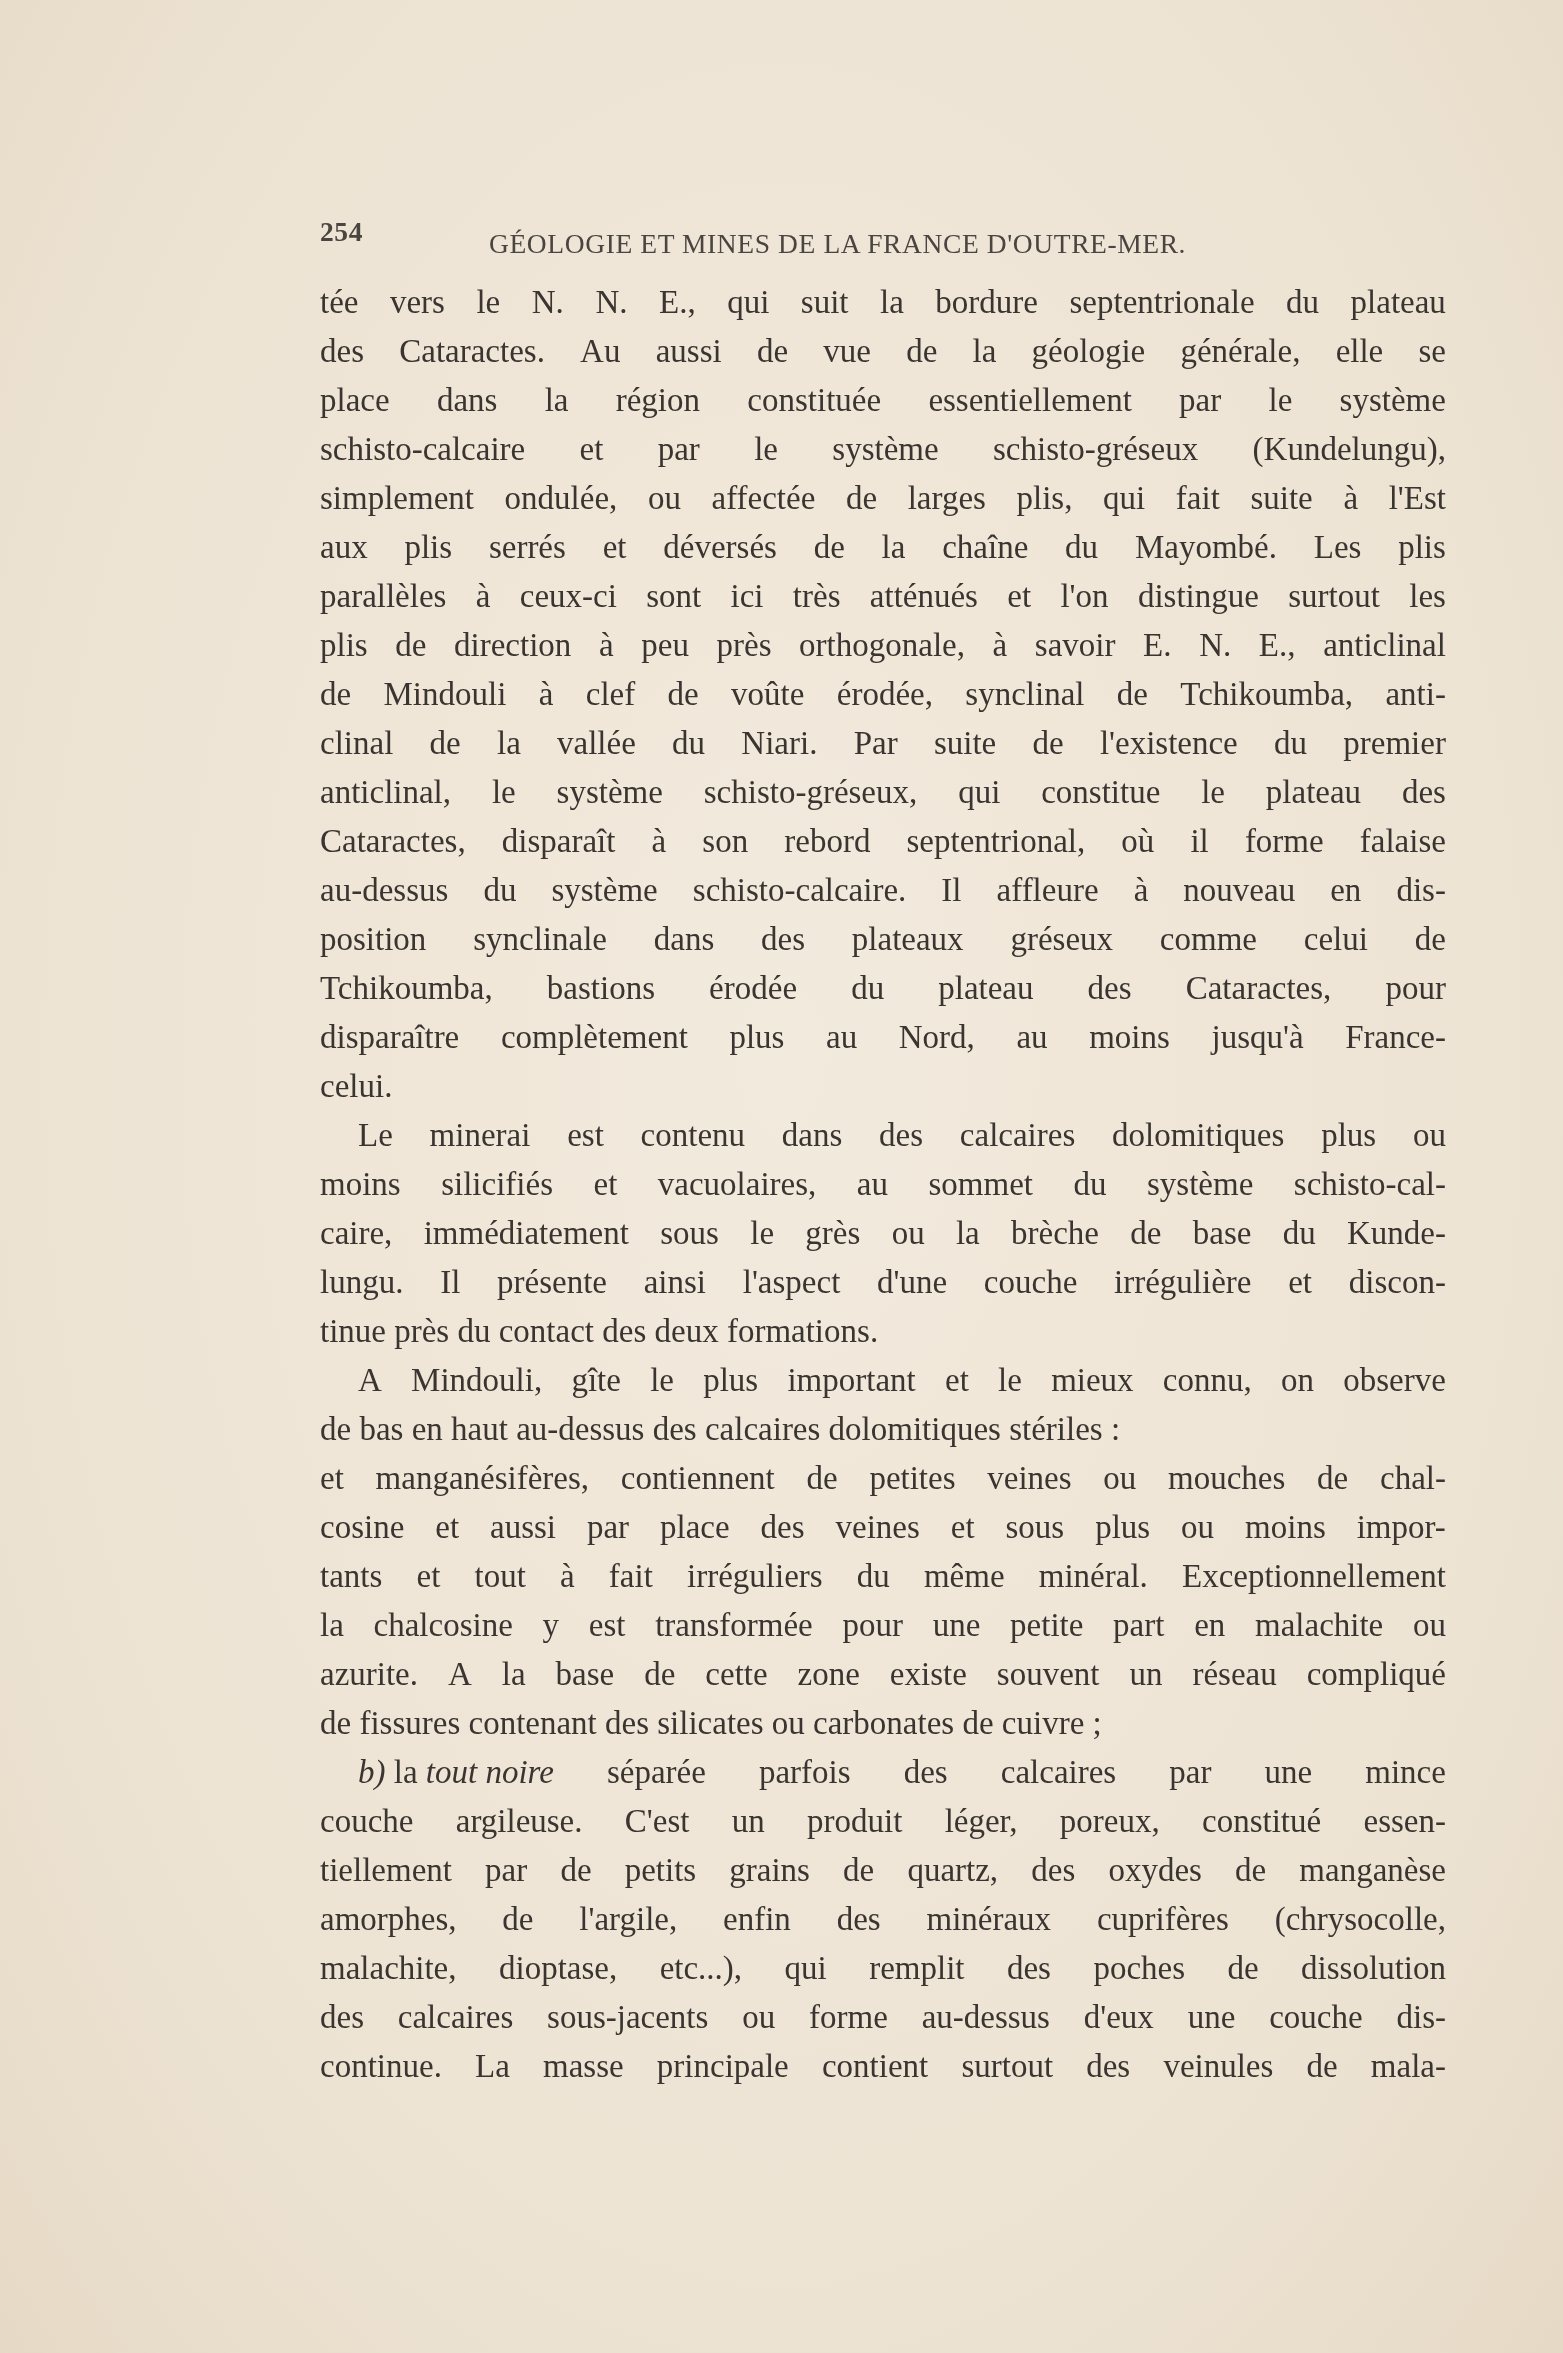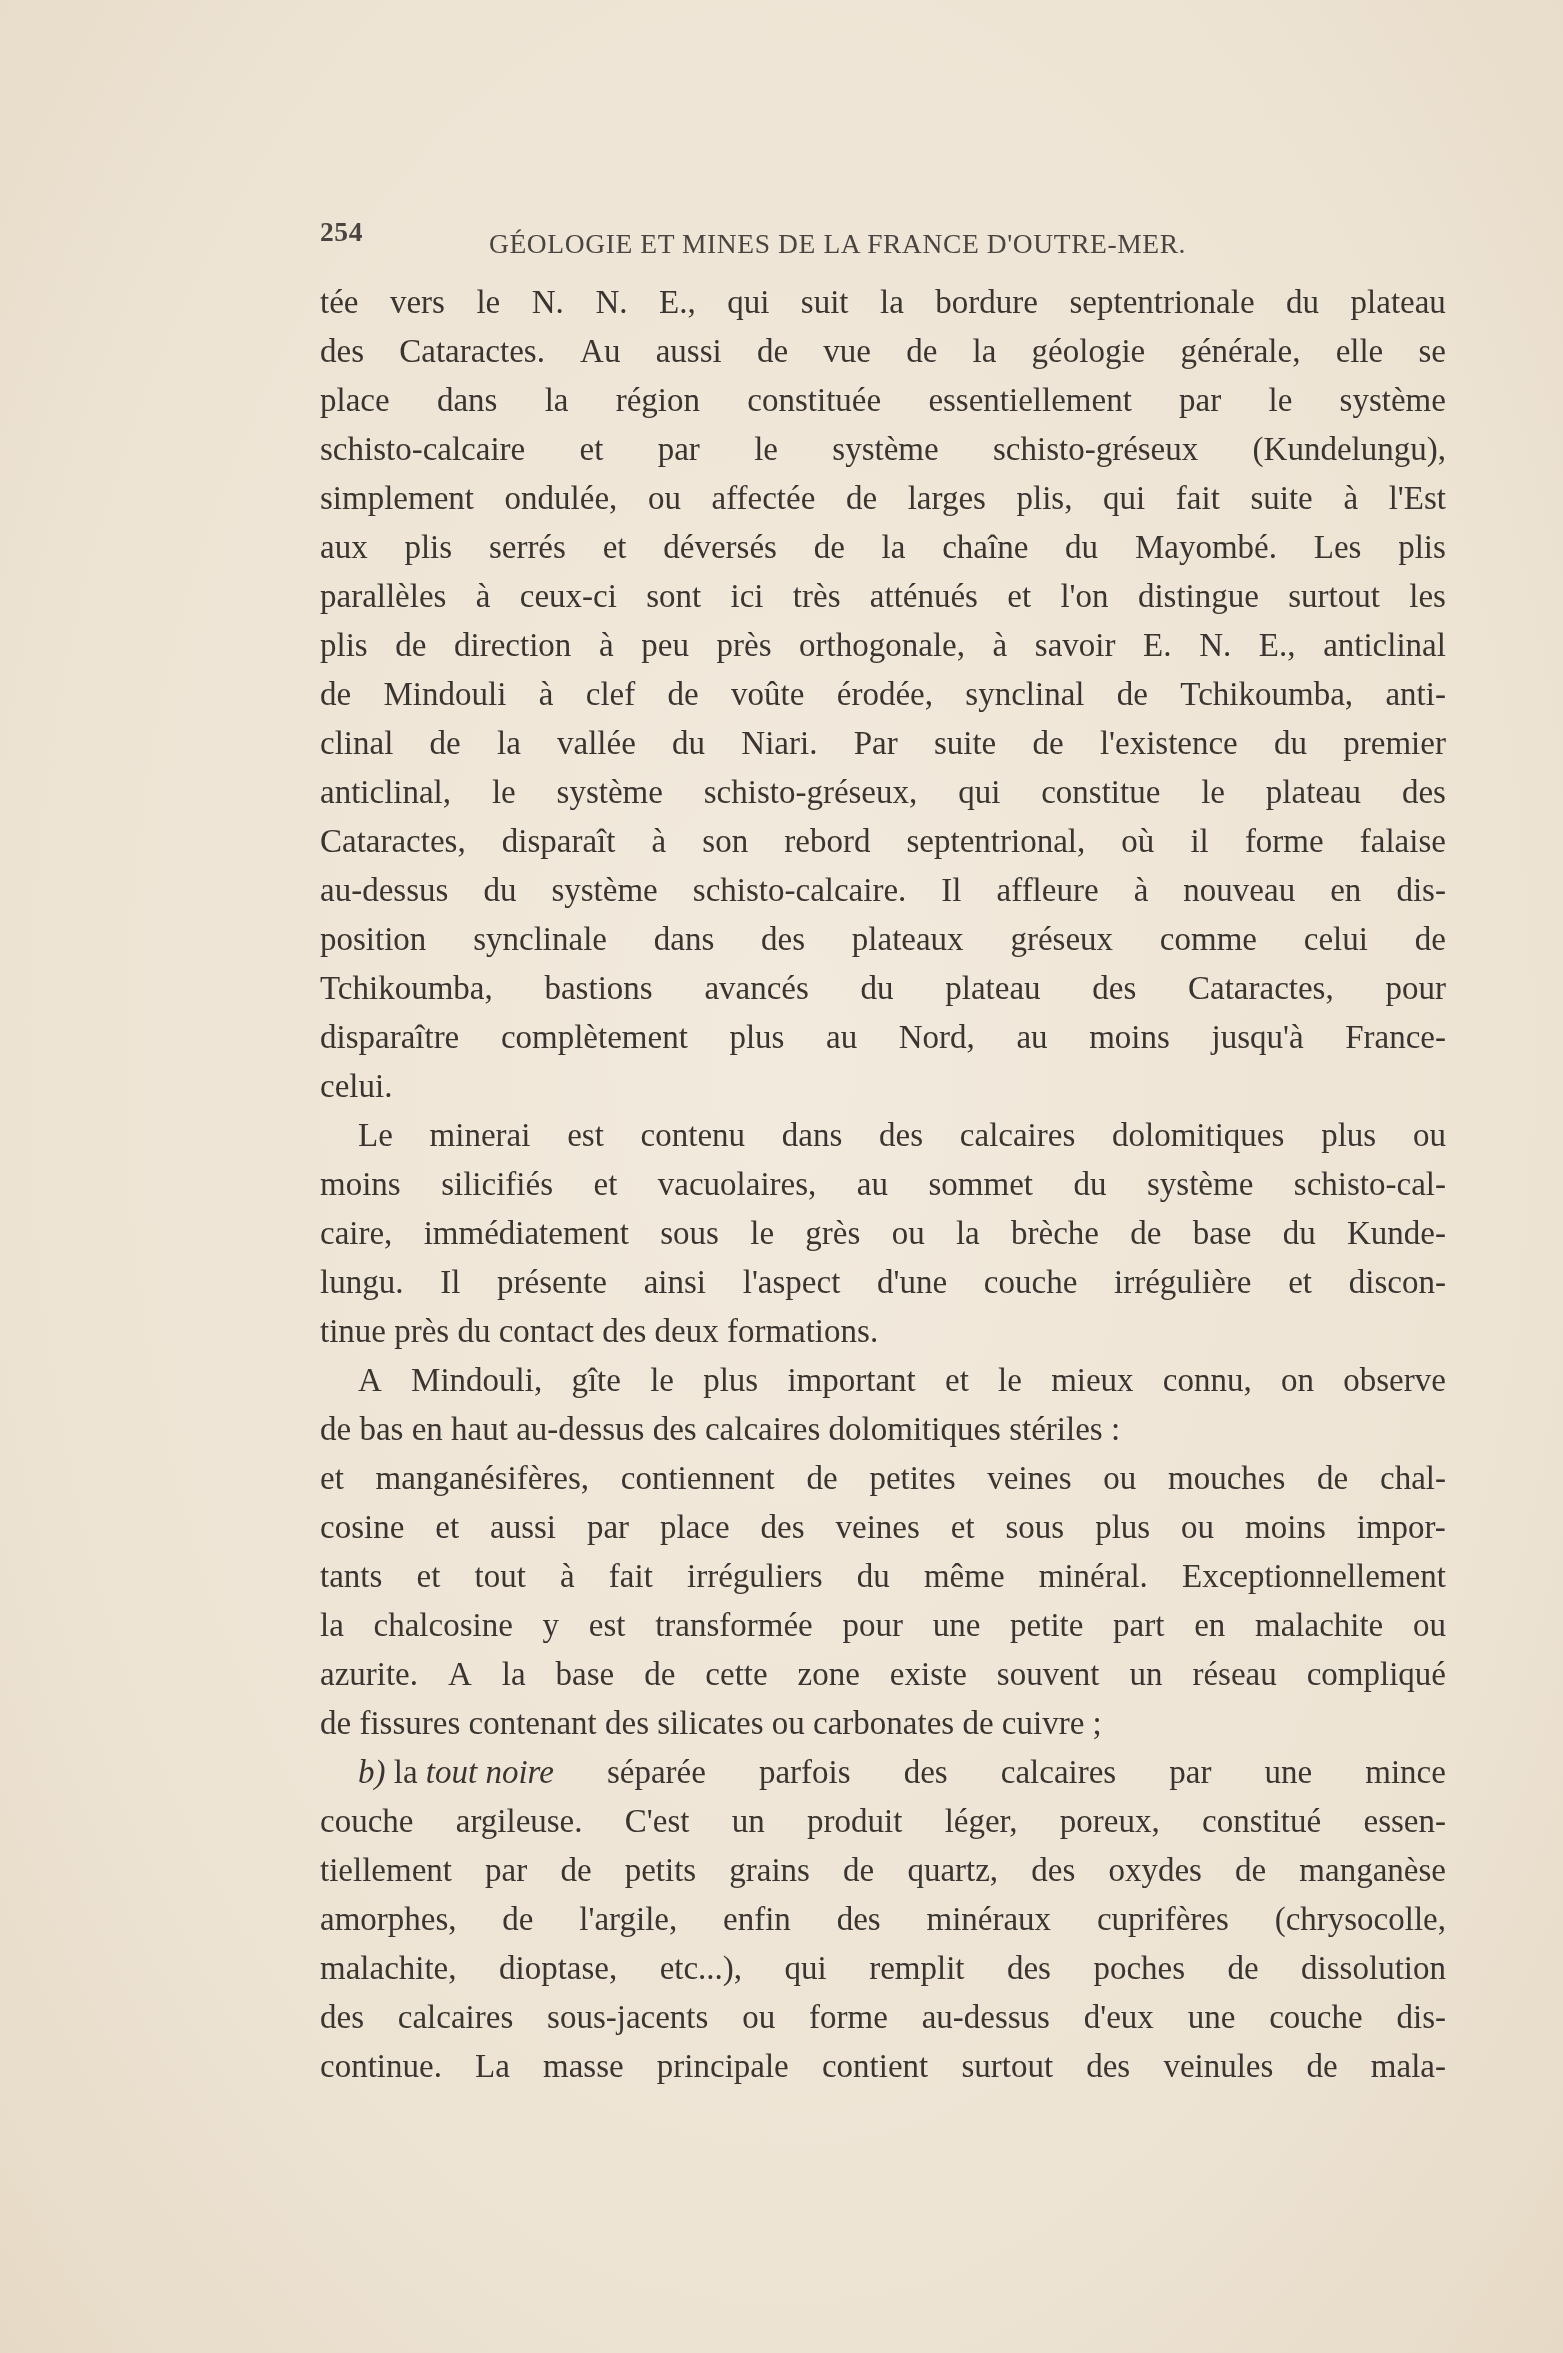--- a/index.html
+++ b/index.html
@@ -216,21 +216,21 @@
         <span class="w">des</span>
         <span class="w">plateaux</span>
         <span class="w">gréseux</span>
         <span class="w">comme</span>
         <span class="w">celui</span>
         <span class="w">de</span>
       </div>
       <div class="line">
         <span class="w">Tchikoumba,</span>
         <span class="w">bastions</span>
-        <span class="w">avancés</span>
+        <span class="w">érodée</span>
         <span class="w">du</span>
         <span class="w">plateau</span>
         <span class="w">des</span>
         <span class="w">Cataractes,</span>
         <span class="w">pour</span>
       </div>
       <div class="line">
         <span class="w">disparaître</span>
         <span class="w">complètement</span>
         <span class="w">plus</span>

